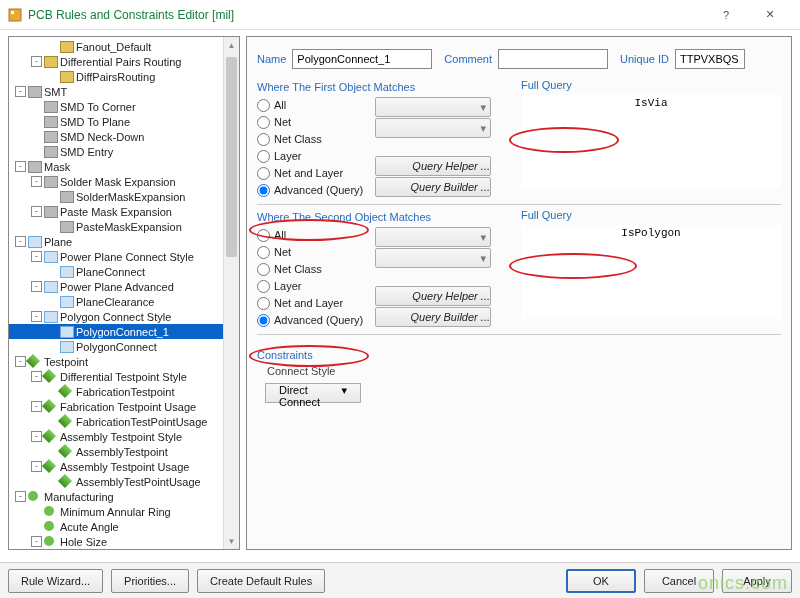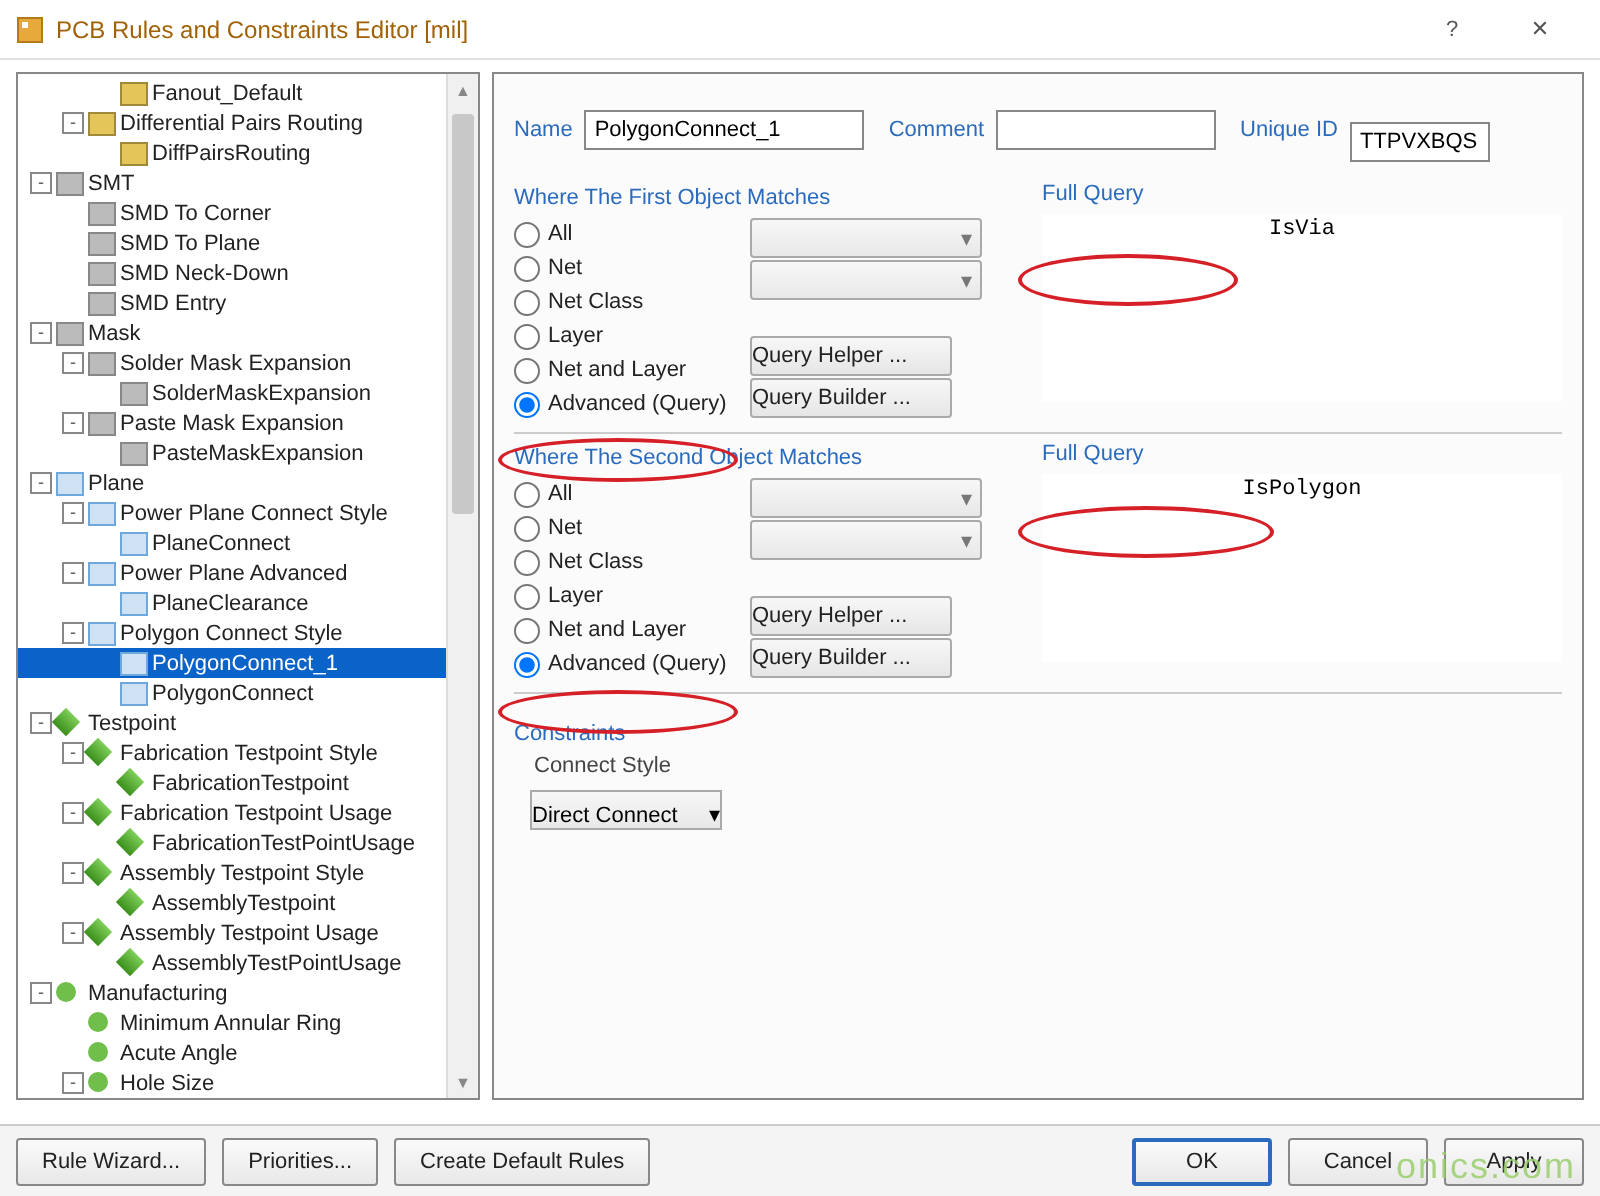--- a/index.html
+++ b/index.html
@@ -1,19 +1,19 @@
 <!DOCTYPE html>
 <html><head>
 <meta charset="utf-8">
 <style>
 * { box-sizing: border-box; margin: 0; padding: 0; font-family: "Segoe UI", Tahoma, sans-serif; font-size: 11px; }
 body { background: #fff; width: 800px; height: 598px; overflow: hidden; position: relative; }
 .titlebar { height: 30px; display: flex; align-items: center; padding: 0 8px; border-bottom: 1px solid #e0e0e0; background: #fff; }
 .titlebar .icon { width: 14px; height: 14px; margin-right: 6px; }
-.titlebar .title { flex: 1; color: #a16207; font-size: 12px; }
+.titlebar .title { flex: 1; color: #15803d; font-size: 12px; }
 .titlebar .winbtns { display: flex; gap: 0; }
 .titlebar .winbtn { width: 44px; height: 28px; display: flex; align-items: center; justify-content: center; color: #555; }
 .splitter { display: flex; height: 526px; }
 .left-pane { width: 232px; border: 1px solid #888; margin: 6px 0 6px 8px; background: #fff; overflow-y: auto; position: relative; }
 .tree { padding: 2px 0; }
 .node { white-space: nowrap; padding: 1px 0 1px 4px; display: flex; align-items: center; height: 15px; }
 .node .exp { width: 11px; height: 11px; border: 1px solid #888; display: inline-flex; align-items: center; justify-content: center; font-size: 9px; line-height: 1; margin-right: 2px; color: #555; background: #fff; }
 .node .noexp { width: 13px; display: inline-block; }
 .node .ico { width: 14px; height: 12px; display: inline-block; margin-right: 2px; }
 .node .lbl { color: #222; }
@@ -26,26 +26,26 @@
 .form-row { display: flex; align-items: center; gap: 6px; margin-bottom: 12px; }
 .form-row label { color: #2a6bbd; }
 .form-row input[type=text] { border: 1px solid #888; height: 20px; padding: 0 4px; font-size: 11px; background: #fff; }
 .section-title { color: #2a6bbd; margin: 4px 0 4px 0; }
 .match-block { display: flex; border-bottom: 1px solid #ccc; padding-bottom: 6px; margin-bottom: 6px; }
 .radios { width: 118px; display: flex; flex-direction: column; gap: 1px; }
 .radios label { display: flex; align-items: center; gap: 4px; color: #222; height: 16px; }
 .radios input { margin: 0; }
 .mid-col { width: 130px; display: flex; flex-direction: column; gap: 1px; }
 .combo { width: 116px; height: 20px; background: linear-gradient(#f7f7f7,#e8e8e8); border: 1px solid #aaa; border-radius: 2px; display: flex; align-items: center; justify-content: flex-end; padding-right: 4px; color: #777; }
-.qbtn { width: 101px; height: 20px; background: linear-gradient(#f7f7f7,#e6e6e6); border: 1px solid #aaa; border-radius: 2px; text-align: left; line-height: 18px; color: #222; }
+.qbtn { width: 116px; height: 20px; background: linear-gradient(#f7f7f7,#e6e6e6); border: 1px solid #aaa; border-radius: 2px; text-align: right; line-height: 18px; color: #222; font-style: italic; }
 .fq-col { flex: 1; padding-left: 16px; }
 .fq-box { width: 100%; height: 94px; background: #fff; border: none; padding: 2px 4px; font-family: "Courier New", monospace; font-size: 11px; text-align: center; }
 .constraints { padding-top: 4px; }
 .cs-label { color: #444; margin: 4px 0 6px 10px; }
-.cs-sel { width: 96px; height: 20px; border: 1px solid #aaa; background: linear-gradient(#f7f7f7,#e8e8e8); display: flex; align-items: flex-end; padding: 0 0; margin-left: 8px; justify-content: space-between; }
+.cs-sel { width: 96px; height: 20px; border: 1px solid #aaa; background: linear-gradient(#f7f7f7,#e8e8e8); display: flex; align-items: flex-start; padding: 0 13px; margin-left: 8px; justify-content: space-between; }
 .footer { position: absolute; left: 0; right: 0; bottom: 0; height: 36px; border-top: 1px solid #ccc; display: flex; align-items: center; padding: 0 8px; gap: 8px; background: #f4f4f4; }
 .footer .btn { height: 24px; padding: 0 12px; background: linear-gradient(#fafafa,#e8e8e8); border: 1px solid #888; border-radius: 2px; color: #222; display: inline-flex; align-items: center; }
 .footer .spacer { flex: 1; }
 .footer .btn.primary { border: 2px solid #2a6bbd; }
 .ring { position: absolute; border: 2px solid #d62027; border-radius: 50%; pointer-events: none; }
 .watermark { position: absolute; right: 12px; bottom: 4px; color: #9bcf6f; font-size: 18px; font-family: Arial; opacity: 0.85; pointer-events: none; letter-spacing: 1px; z-index: 20; }
 .scrollbar-v { position: absolute; right: 0; top: 0; bottom: 0; width: 16px; background: #f0f0f0; border-left: 1px solid #ddd; }
 .scrollbar-v .thumb { position: absolute; left: 2px; right: 2px; top: 20px; height: 200px; background: #c8c8c8; border-radius: 2px; }
 .scrollbar-v .arr { position: absolute; left: 0; right: 0; height: 16px; display: flex; align-items: center; justify-content: center; color: #888; font-size: 8px; }
 .ic-yellow::before { content:''; display:inline-block; width:12px; height:10px; background:#e4c55a; border:1px solid #a08a3a; }
@@ -180,21 +180,21 @@
           <span class="lbl">PolygonConnect</span>
         </div>
         <div class="node i0">
           <span class="exp">-</span>
           <span class="ico ic-tp"></span>
           <span class="lbl">Testpoint</span>
         </div>
         <div class="node i1">
           <span class="exp">-</span>
           <span class="ico ic-tp"></span>
-          <span class="lbl">Fabrication Testpoint Style</span>
+          <span class="lbl">Differential Testpoint Style</span>
         </div>
         <div class="node i2">
           <span class="noexp"></span>
           <span class="ico ic-tp"></span>
           <span class="lbl">FabricationTestpoint</span>
         </div>
         <div class="node i1">
           <span class="exp">-</span>
           <span class="ico ic-tp"></span>
           <span class="lbl">Fabrication Testpoint Usage</span>
@@ -255,21 +255,21 @@
     </div>
   </div>
 
   <div class="right-pane">
     <div class="form-row">
       <label>Name</label>
       <input type="text" style="width: 140px;" value="PolygonConnect_1">
       <label style="margin-left:6px">Comment</label>
       <input type="text" style="width: 110px;" value="">
       <label style="margin-left:6px">Unique ID</label>
-      <input type="text" style="width: 70px; margin-top: 12px;" value="TTPVXBQS">
+      <input type="text" style="width: 70px;" value="TTPVXBQS">
     </div>
 
     <div class="section-title">Where The First Object Matches</div>
     <div class="match-block">
       <div class="radios">
         <label>
             <input type="radio" name="m1" style="">
             <span>All</span>
           </label>
         <label>

